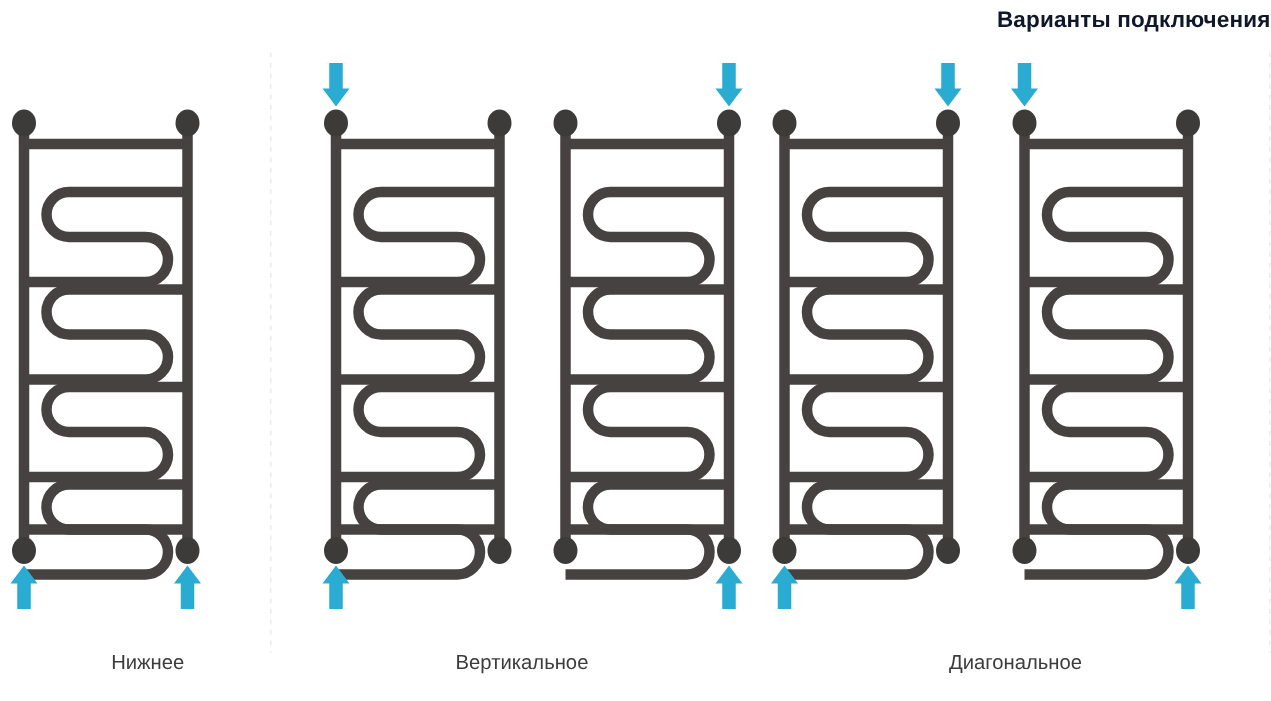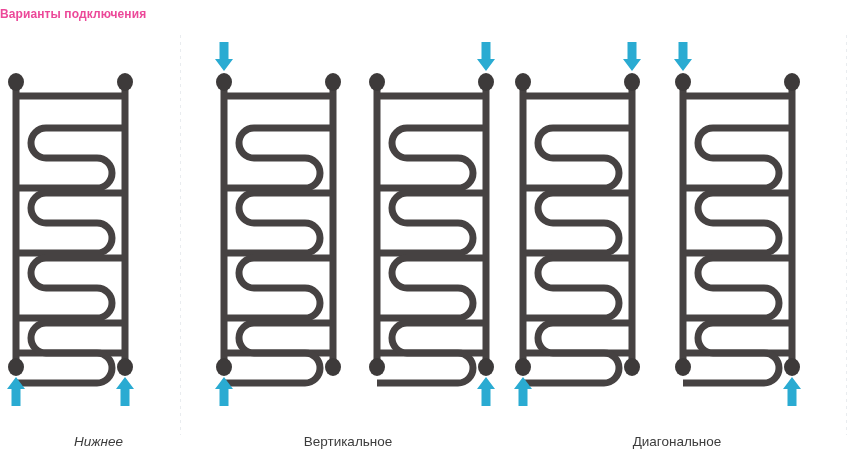--- a/index.html
+++ b/index.html
@@ -15,24 +15,24 @@
     position: relative;
     overflow: hidden;
   }
   #page-title {
     position: absolute;
     top: 0;
     left: 0;
     width: 847px;
     height: 30px;
     line-height: 28px;
-    text-align: left;
-    font-size: 12px;
+    text-align: right;
+    font-size: 15px;
     font-weight: bold;
-    color: #ec4899;
+    color: #0f172a;
     letter-spacing: 0.1px;
   }
   #panels {
     position: absolute;
     top: 30px;
     left: 0;
     width: 847px;
     height: 437px;
     display: flex;
   }
@@ -65,21 +65,21 @@
     left: 0;
     width: 100%;
     top: 404px;
     text-align: center;
     font-size: 13.5px;
     color: #3c3c3c;
   }
   .panel-1 { width: 181px; }
   .panel-2 { width: 360px; }
   .panel-3 { width: 306px; }
-  .panel-1 .panel-label { padding-left: 8px; font-style: italic; }
+  .panel-1 .panel-label { padding-left: 8px; }
   .panel-2 .panel-label { padding-left: 10px; }
   .panel-3 .panel-label { padding-left: 14px; }
   svg { display: block; overflow: visible; }
 </style>
 </head>
 <body>
 
 <div id="page-title">Варианты подключения</div>
 
 <div id="panels">

